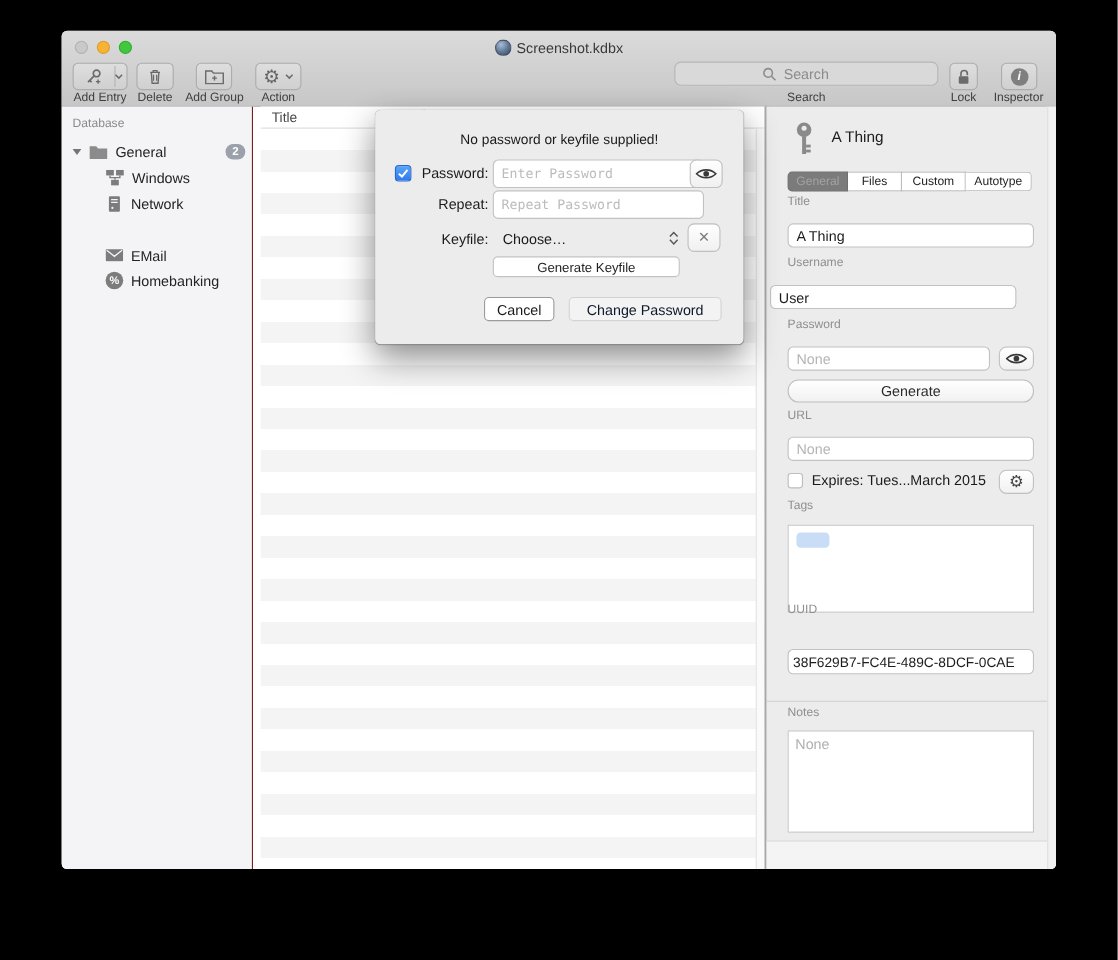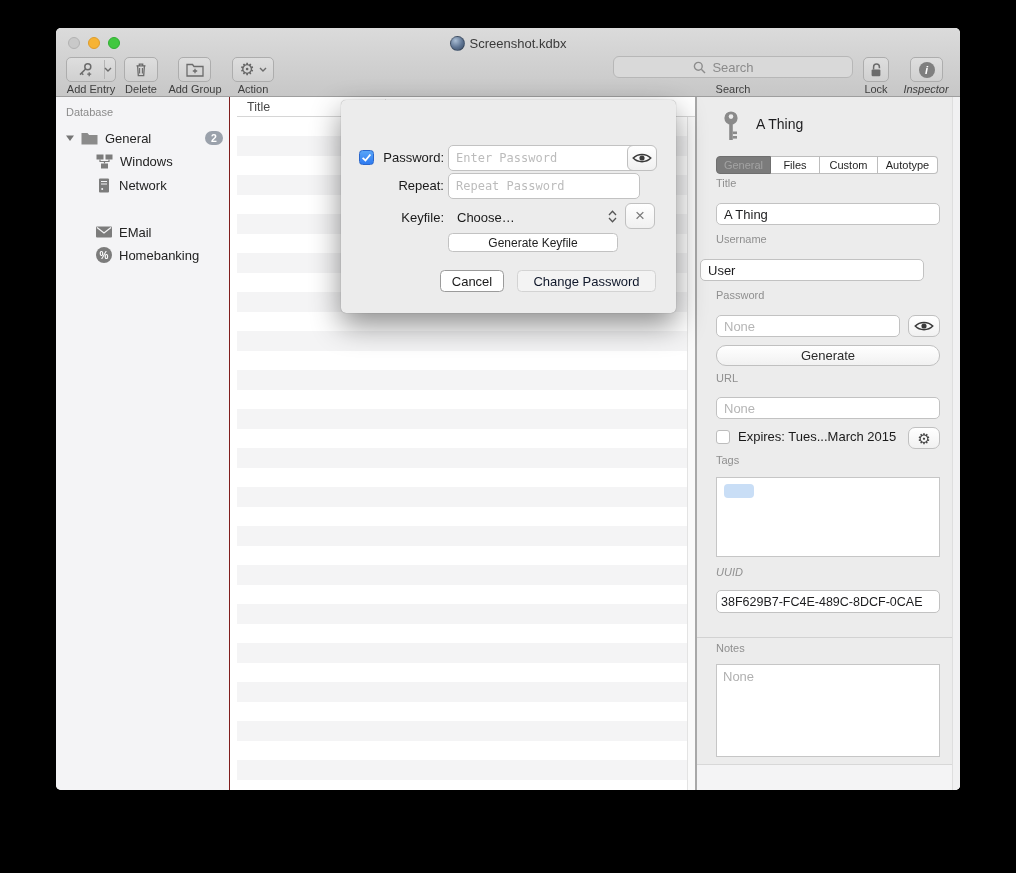--- a/index.html
+++ b/index.html
@@ -212,21 +212,21 @@
             <path d="M4.6 7.4 V5 a2.9 2.9 0 0 1 5.8 0 V6.3" fill="none" stroke="#6b6b6b" stroke-width="1.5"></path>
             <rect x="2.6" y="7.4" width="8.8" height="6.8" rx="1.2" fill="#6b6b6b"></rect>
           </svg>
         </span>
       </div>
       <div class="tlabel" style="left:800px;width:40px;">Lock</div>
 
       <div class="tbtn" style="left:854px;width:33px;">
         <span class="infocircle">i</span>
       </div>
-      <div class="tlabel" style="left:840px;width:60px;font-style:italic;">Inspector</div>
+      <div class="tlabel" style="left:840px;width:60px;">Inspector</div>
     </div>
 
     <div class="sidebar">
       <div class="sb-header">Database</div>
 
       <div class="sb-row" style="top:30px;">
         <span style="margin-left:10px;">
           <svg width="8" height="8" viewBox="0 0 8 8">
               <polygon points="0,1.5 8,1.5 4,7" fill="#757575"></polygon>
             </svg>
@@ -350,35 +350,36 @@
       <span style="position:absolute;left:41px;top:332px;font-size:13px;color:#1a1a1a;">Expires: Tues...March 2015</span>
       <div class="abtn" style="left:211px;top:330px;width:32px;height:22px;border-radius:7px;">
         <span class="gearglyph" style="color:#454545;font-size:15px;">⚙</span>
       </div>
 
       <span class="ins-label" style="left:19px;top:357px;">Tags</span>
       <div class="tagsbox">
         <span class="tagpill" style="background:#c9def6;"></span>
       </div>
 
-      <span class="ins-label" style="left:19px;top:469px;font-style:italic;">UUID</span>
+      <span class="ins-label" style="left:19px;top:451px;">UUID</span>
       <div class="fwrap" style="left:19px;top:493px;width:224px;height:23px;">
         <input class="field" style="font-size: 12.5px; padding: 4px 4px;" value="38F629B7-FC4E-489C-8DCF-0CAE">
       </div>
 
       <div class="ins-divider"></div>
       <span class="ins-label" style="left:19px;top:545px;">Notes</span>
       <textarea class="notesarea" placeholder="None" style=""></textarea>
 
       <div class="ins-bottom"></div>
       <div class="ins-scroll"></div>
     </div>
   </div>
 
   <div class="dialog">
+    <div class="dlg-msg">No password or keyfile supplied!</div>
 
     <div class="cb checked" style="position:absolute;left:18px;top:50px;width:15px;height:15px;">
       <svg width="13" height="13" viewBox="0 0 15 15">
         <polyline points="3,8 6.3,11 12,4" fill="none" stroke="#fff" stroke-width="2.1"></polyline>
       </svg>
     </div>
     <span class="dlg-label" style="top:50px;">Password:</span>
     <div class="dlg-field" style="top:45px;">
       <input class="field" placeholder="Enter Password" style="">
     </div>

